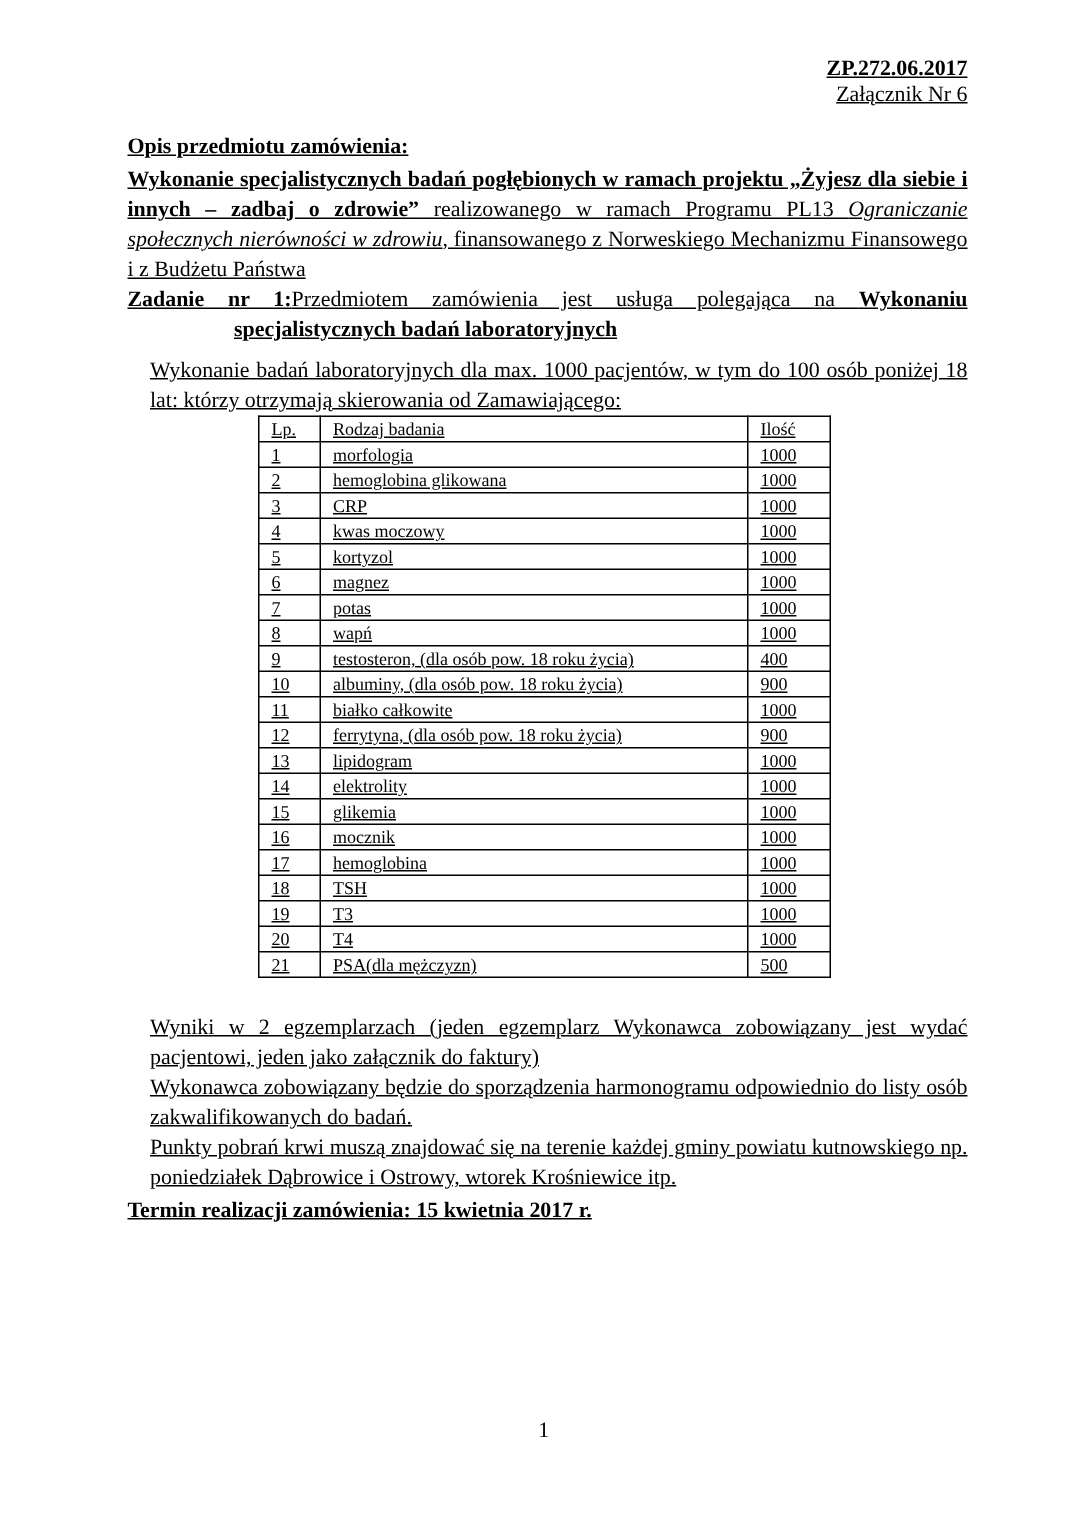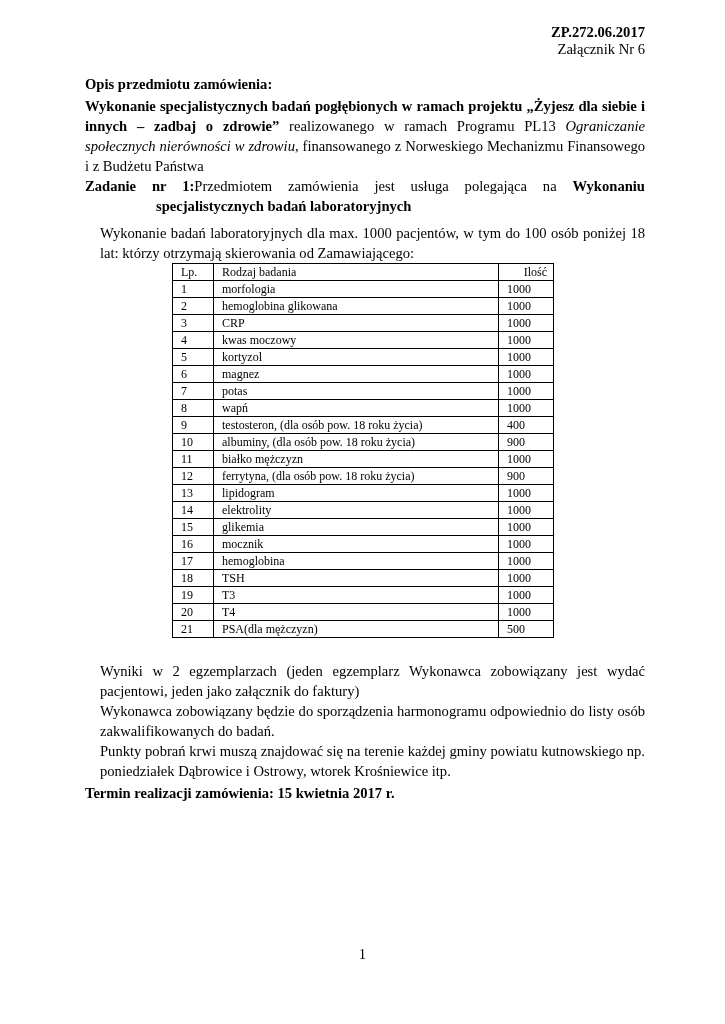--- a/index.html
+++ b/index.html
@@ -7,24 +7,25 @@
   body {
     width: 725px; height: 1024px;
     font-family: "Liberation Serif", "DejaVu Serif", serif;
     color: #000000;
     -webkit-font-smoothing: antialiased;
   }
   .page {
     position: relative;
     width: 725px; height: 992px;
     background: #ffffff;
-    padding: 24px 80px 0 85px;
+    padding: 38px 80px 0 85px;
     font-size: 14.6px;
     line-height: 20px;
     overflow: hidden;
+    text-decoration: underline;
   }
   .b { font-weight: bold; }
   .i { font-style: italic; }
   .just { text-align: justify; }
 
   .doc-ref {
     text-align: right;
     line-height: 17px;
     margin-bottom: 16px;
   }
@@ -49,21 +50,21 @@
   table.tests th, table.tests td {
     border: 1px solid #000000;
     padding: 0 6px 0 8px;
     line-height: 16px;
     font-weight: normal;
     text-align: left;
     white-space: nowrap;
     overflow: hidden;
   }
   table.tests td:last-child { padding-right: 5px; }
-  table.tests th:last-child { text-align: right; }
+  table.tests th:last-child { text-align: left; }
 
   .notes { margin-top: 23px; }
   .notes p { margin: 0; }
   .termin { margin-top: 2px; }
   .pageno {
     position: absolute;
     top: 944px; left: 0;
     width: 725px;
     text-align: center;
   }
@@ -145,21 +146,21 @@
           <td>testosteron, (dla osób pow. 18 roku życia)</td>
           <td>400</td>
         </tr>
         <tr>
           <td>10</td>
           <td>albuminy, (dla osób pow. 18 roku życia)</td>
           <td>900</td>
         </tr>
         <tr>
           <td>11</td>
-          <td>białko mężczyzn</td>
+          <td>białko całkowite</td>
           <td>1000</td>
         </tr>
         <tr>
           <td>12</td>
           <td>ferrytyna, (dla osób pow. 18 roku życia)</td>
           <td>900</td>
         </tr>
         <tr>
           <td>13</td>
           <td>lipidogram</td>

